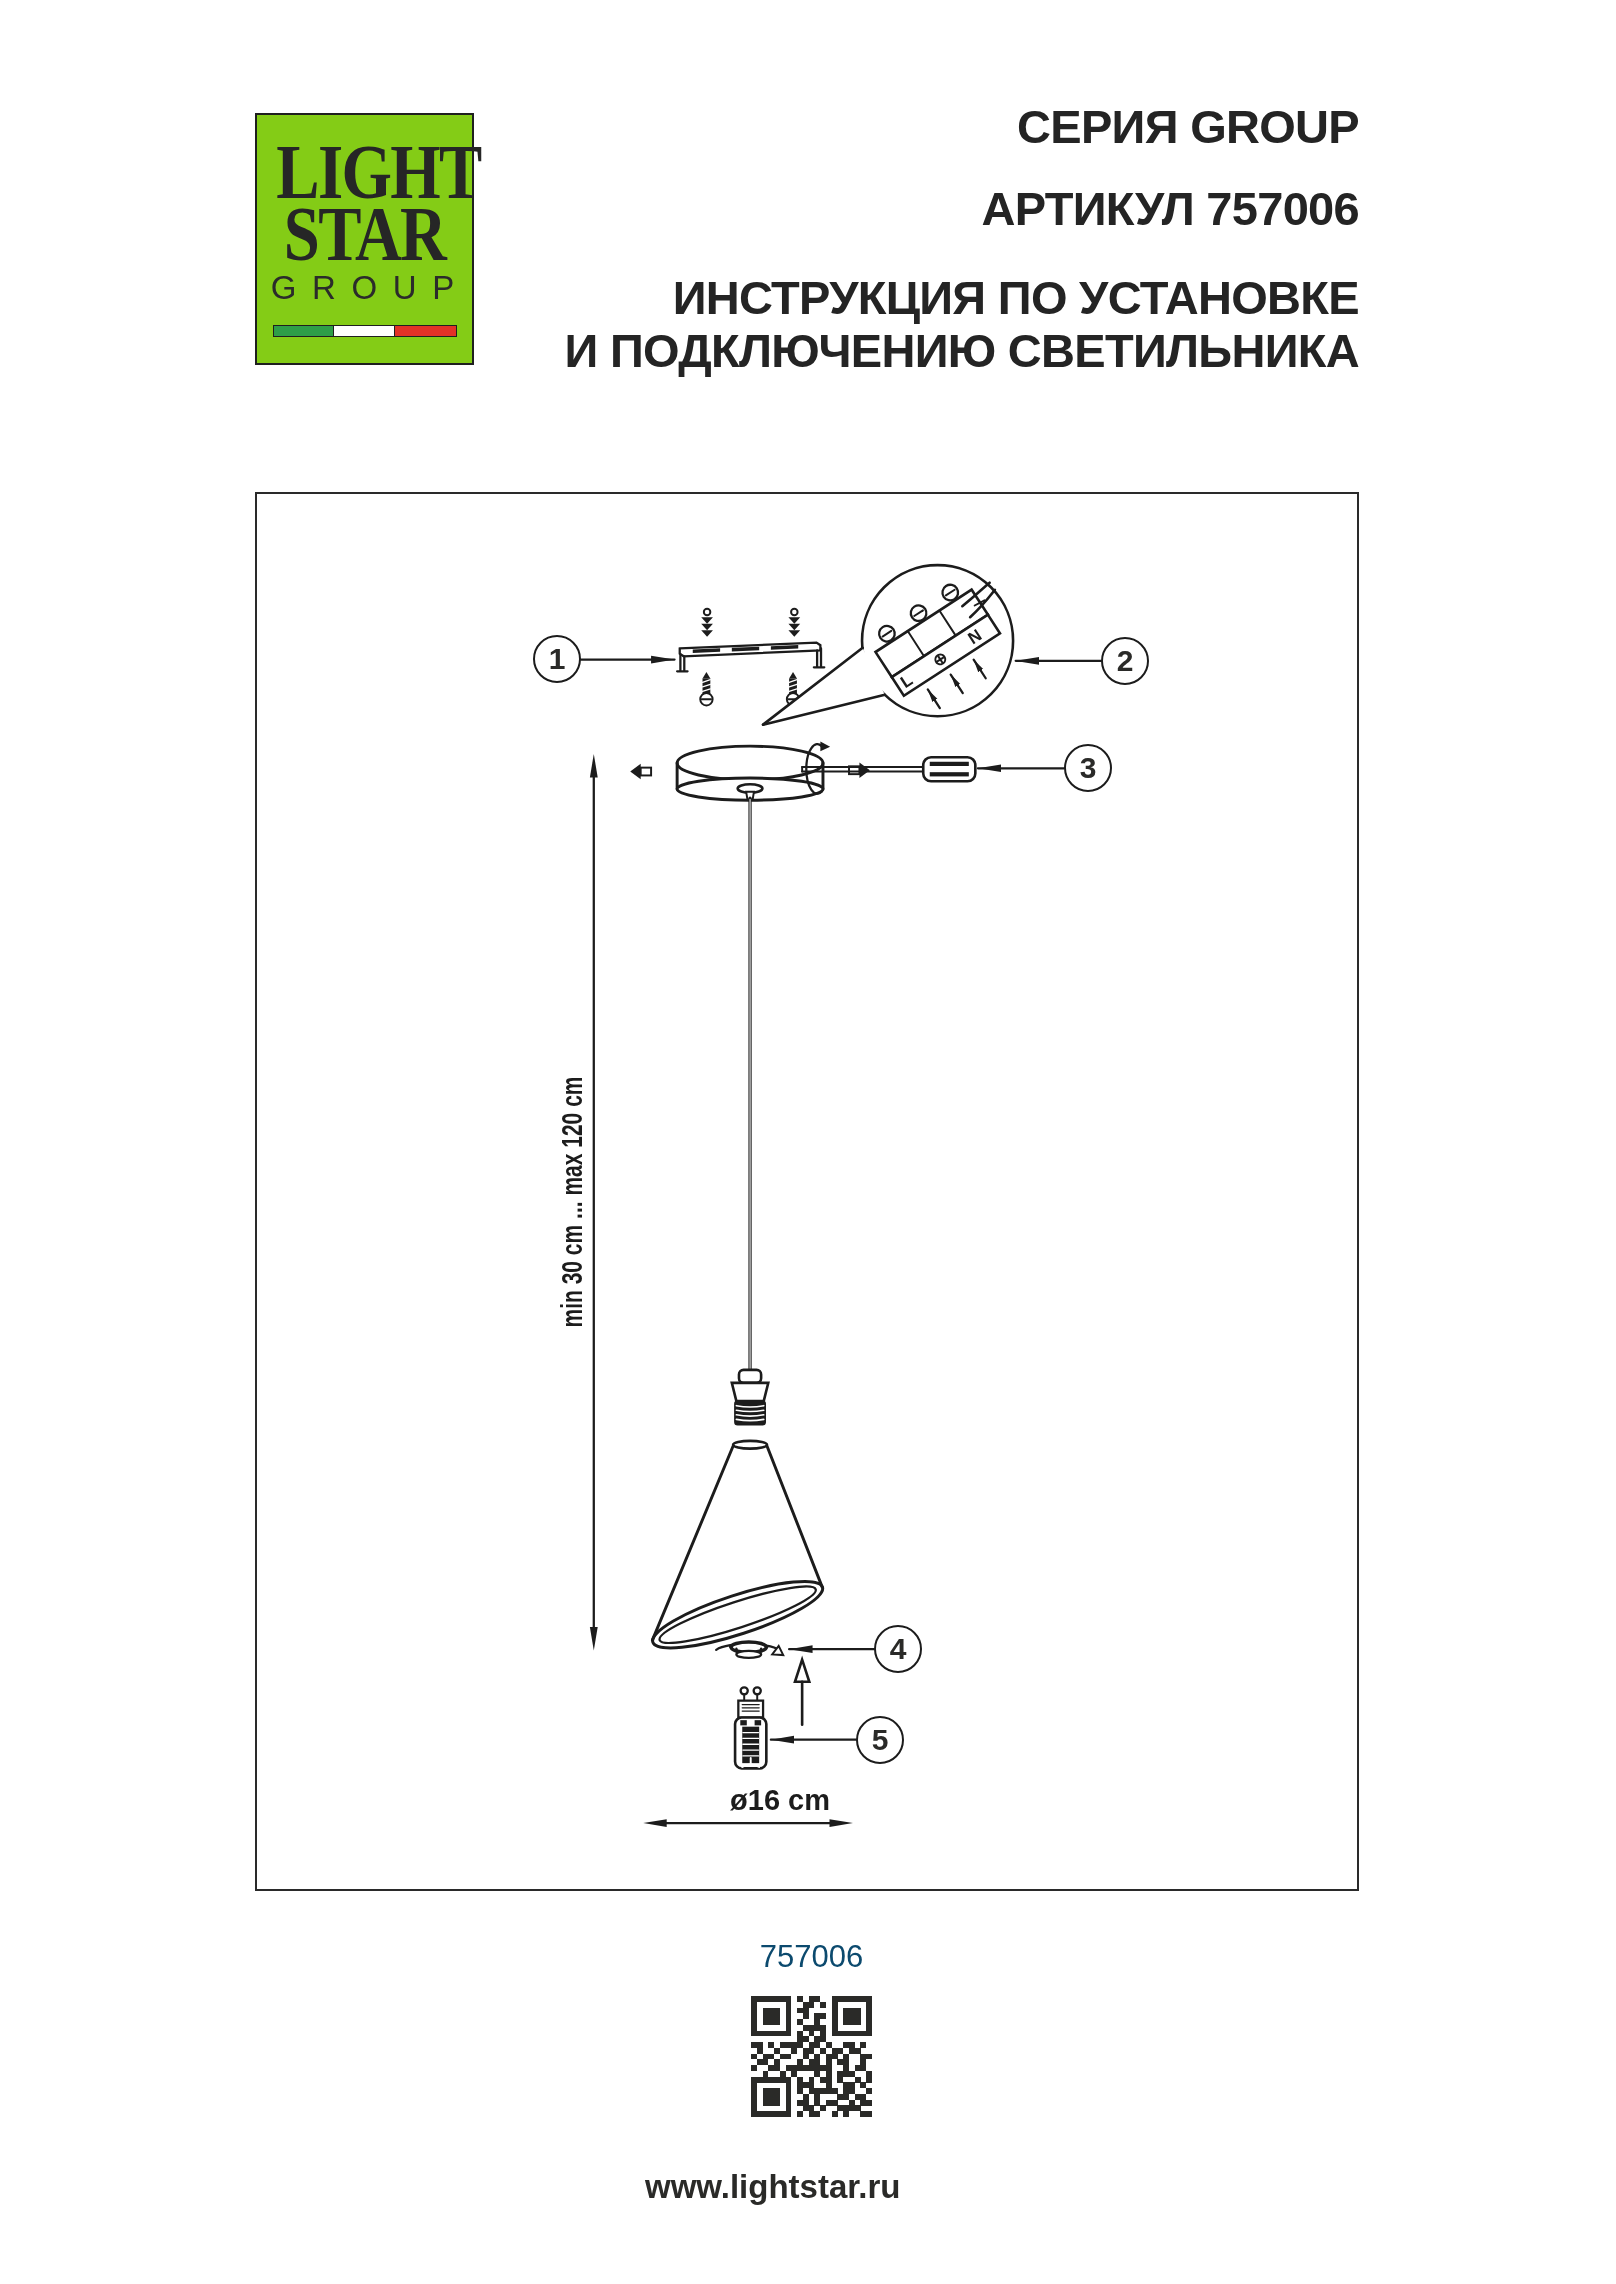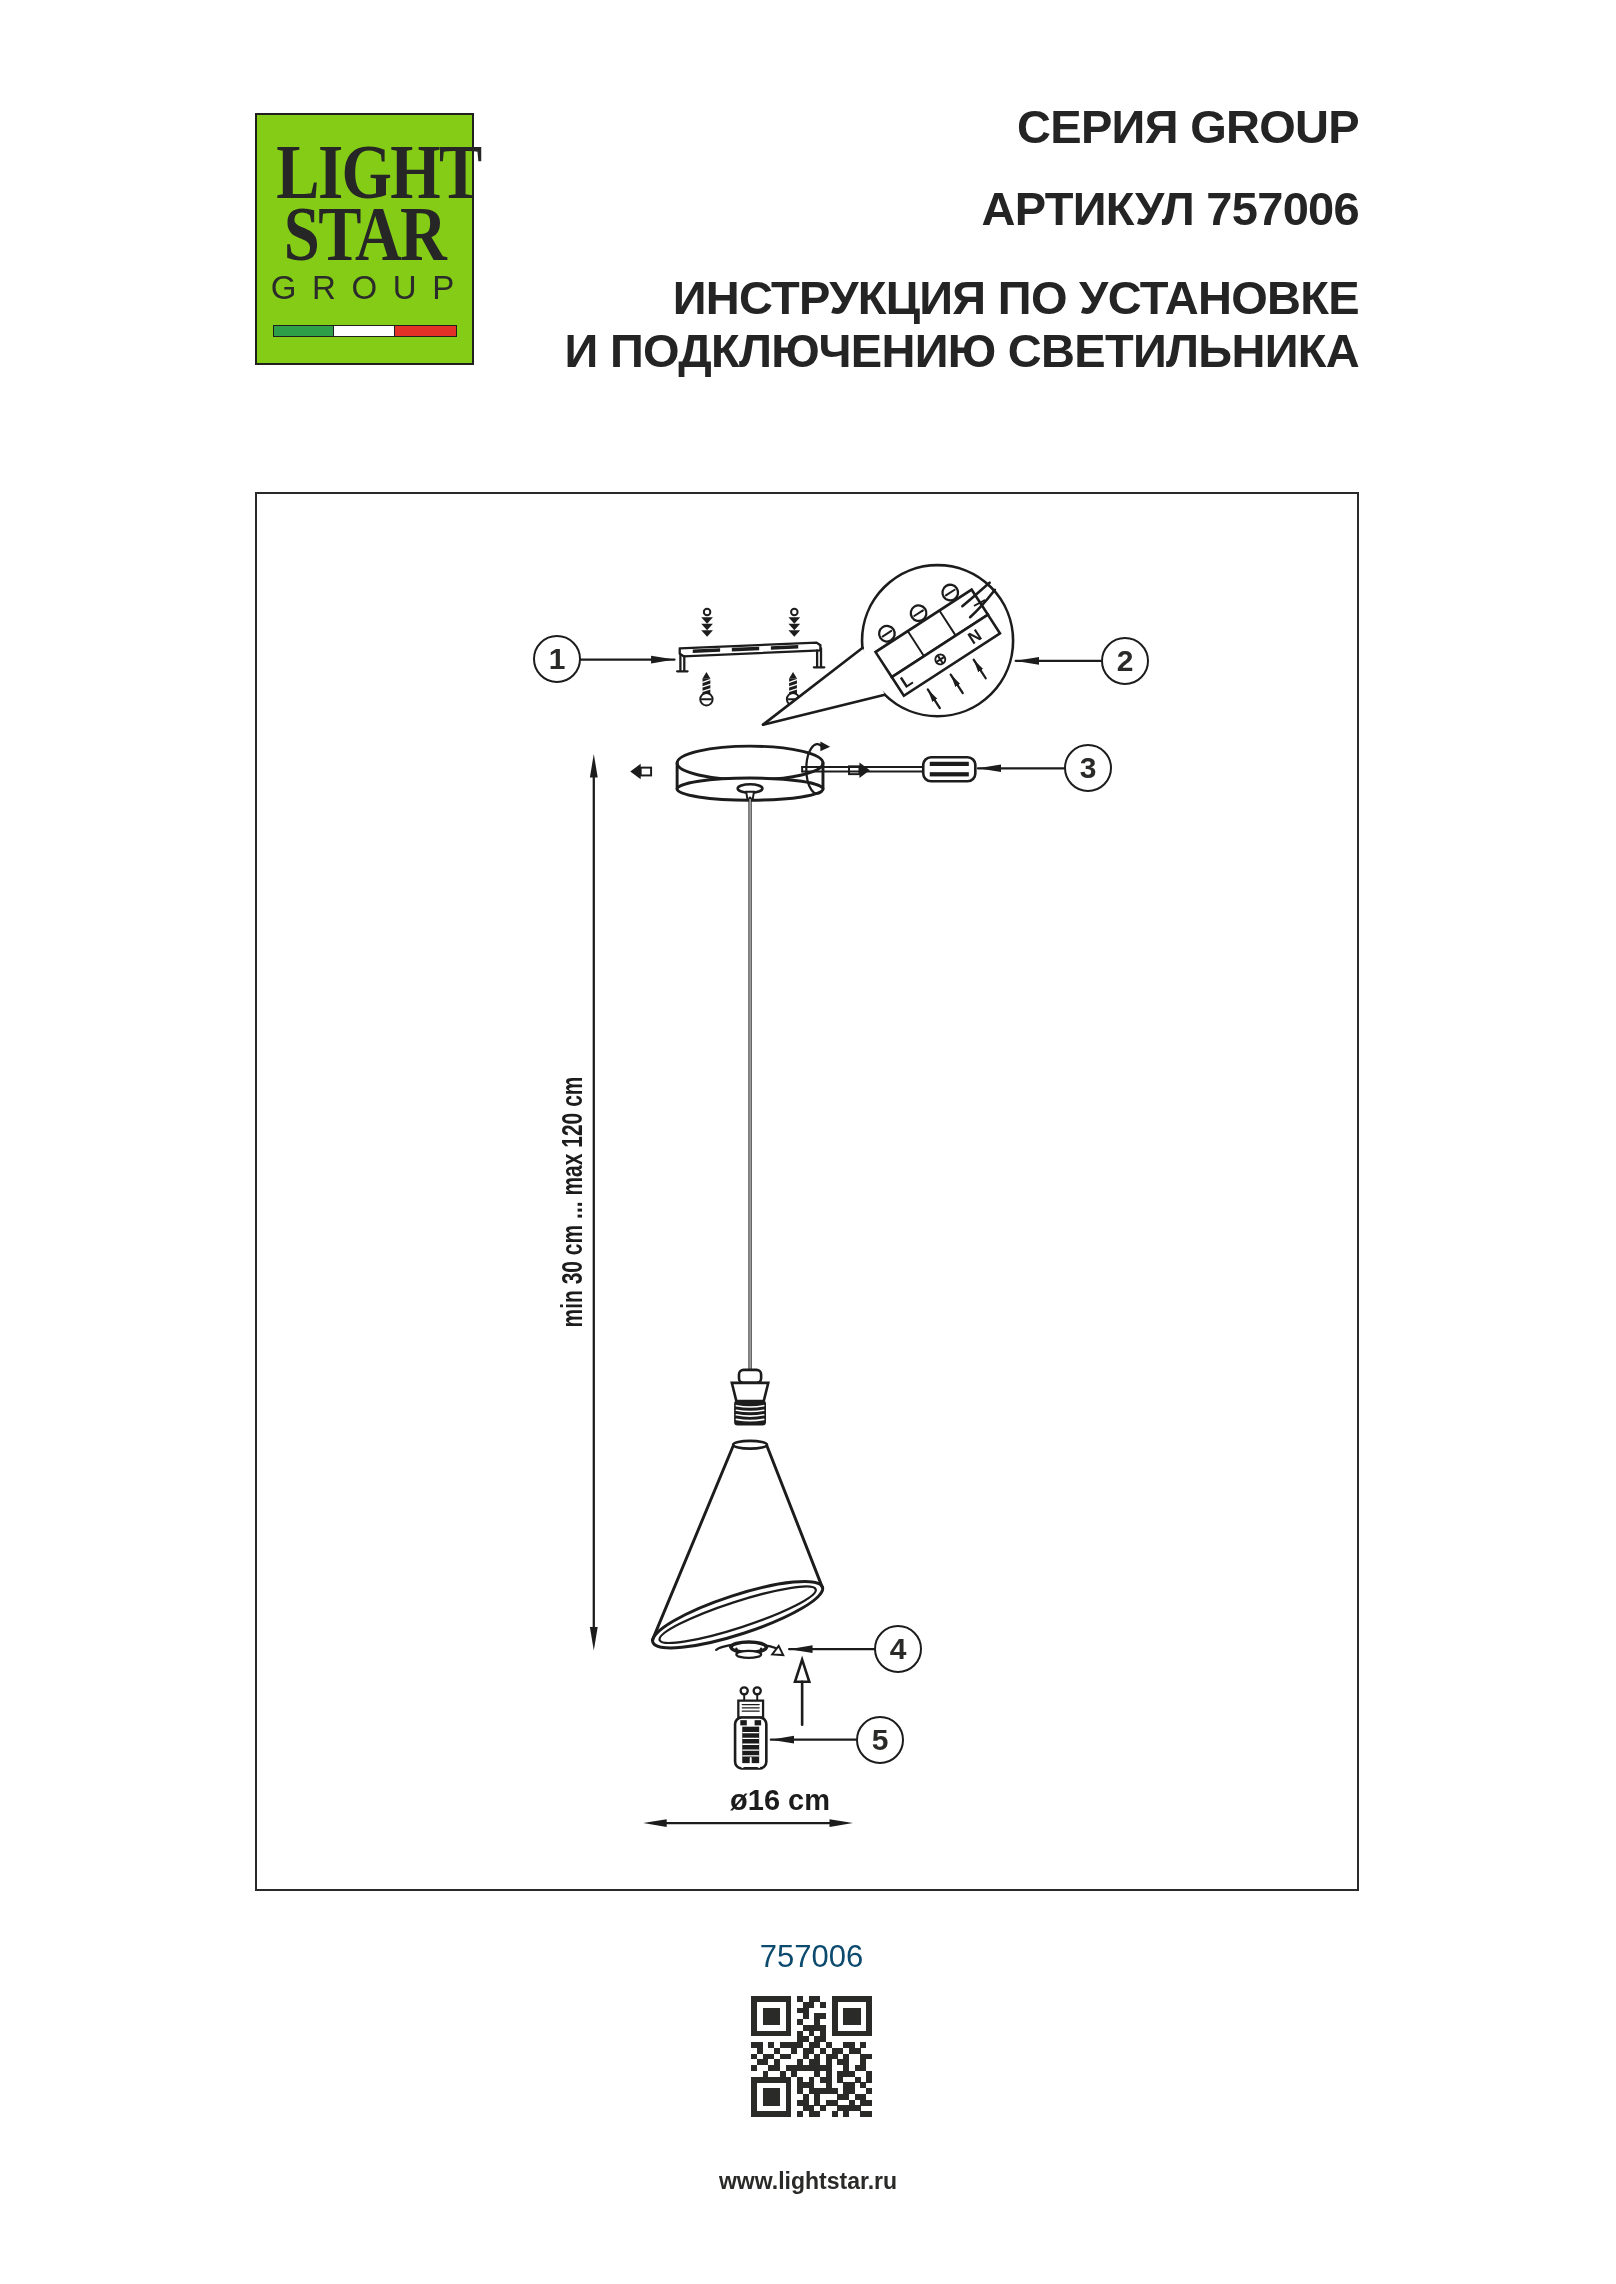--- a/index.html
+++ b/index.html
@@ -45,22 +45,22 @@
          transform:translate(-50%,-50%) rotate(-90deg) scaleX(0.70);
          font-size:30px;font-weight:700;color:#1c1c1c;}
   .dim-h{position:absolute;left:667px;top:1784px;width:163px;text-align:right;
          font-size:29px;font-weight:700;color:#1c1c1c;white-space:nowrap;}
 
   
   .f-article{position:absolute;left:714px;top:1939px;width:195px;text-align:center;
              font-size:31px;font-weight:400;color:#0c4a6e;}
   #qr{position:absolute;left:751px;top:1996px;width:121px;height:121px;
       shape-rendering:crispEdges;fill:#2a2a28;}
-  .f-site{position:absolute;left:645px;top:2168px;width:326px;text-align:center;
-          font-size:23px;font-weight:700;color:#2a2a28;}
+  .f-site{position:absolute;left:645px;top:2168px;width:326px;text-align:left;
+          font-size:33px;font-weight:700;color:#2a2a28;}
 </style>
 </head>
 <body>
 
 <div id="page">
 
   <svg id="lineart" viewBox="0 0 2482 3508" fill="none" stroke="#1c1c1c" stroke-width="3.5" stroke-linecap="round">
     <defs>
       <marker id="mArr" markerUnits="userSpaceOnUse" markerWidth="40" markerHeight="18" refX="36" refY="8" orient="auto">
         <path d="M0,2 36,8 0,14 Z" fill="#1c1c1c" stroke="none"></path>

